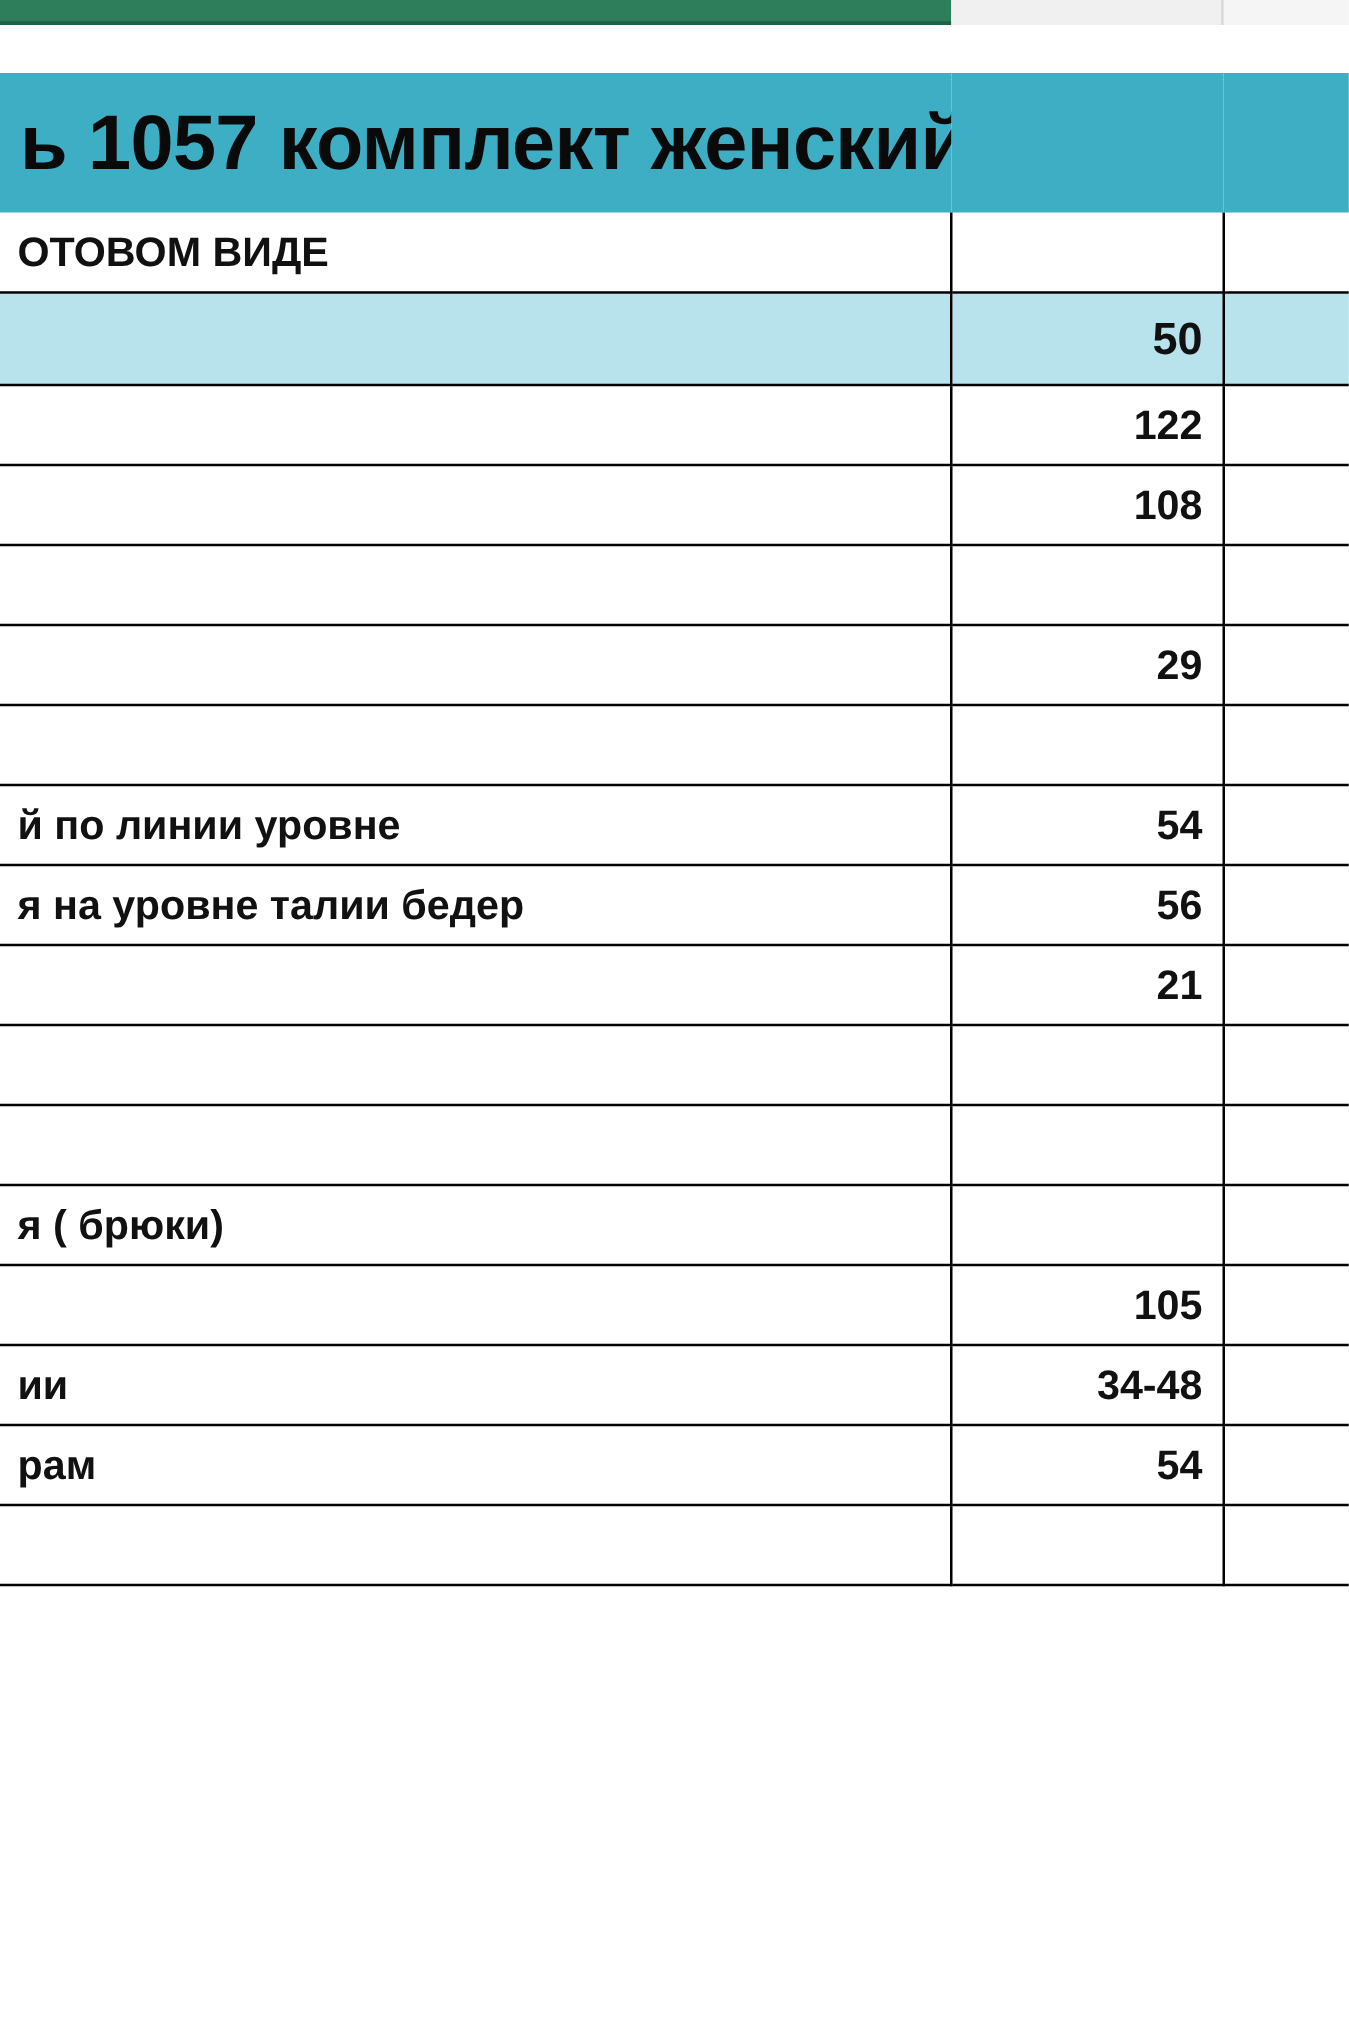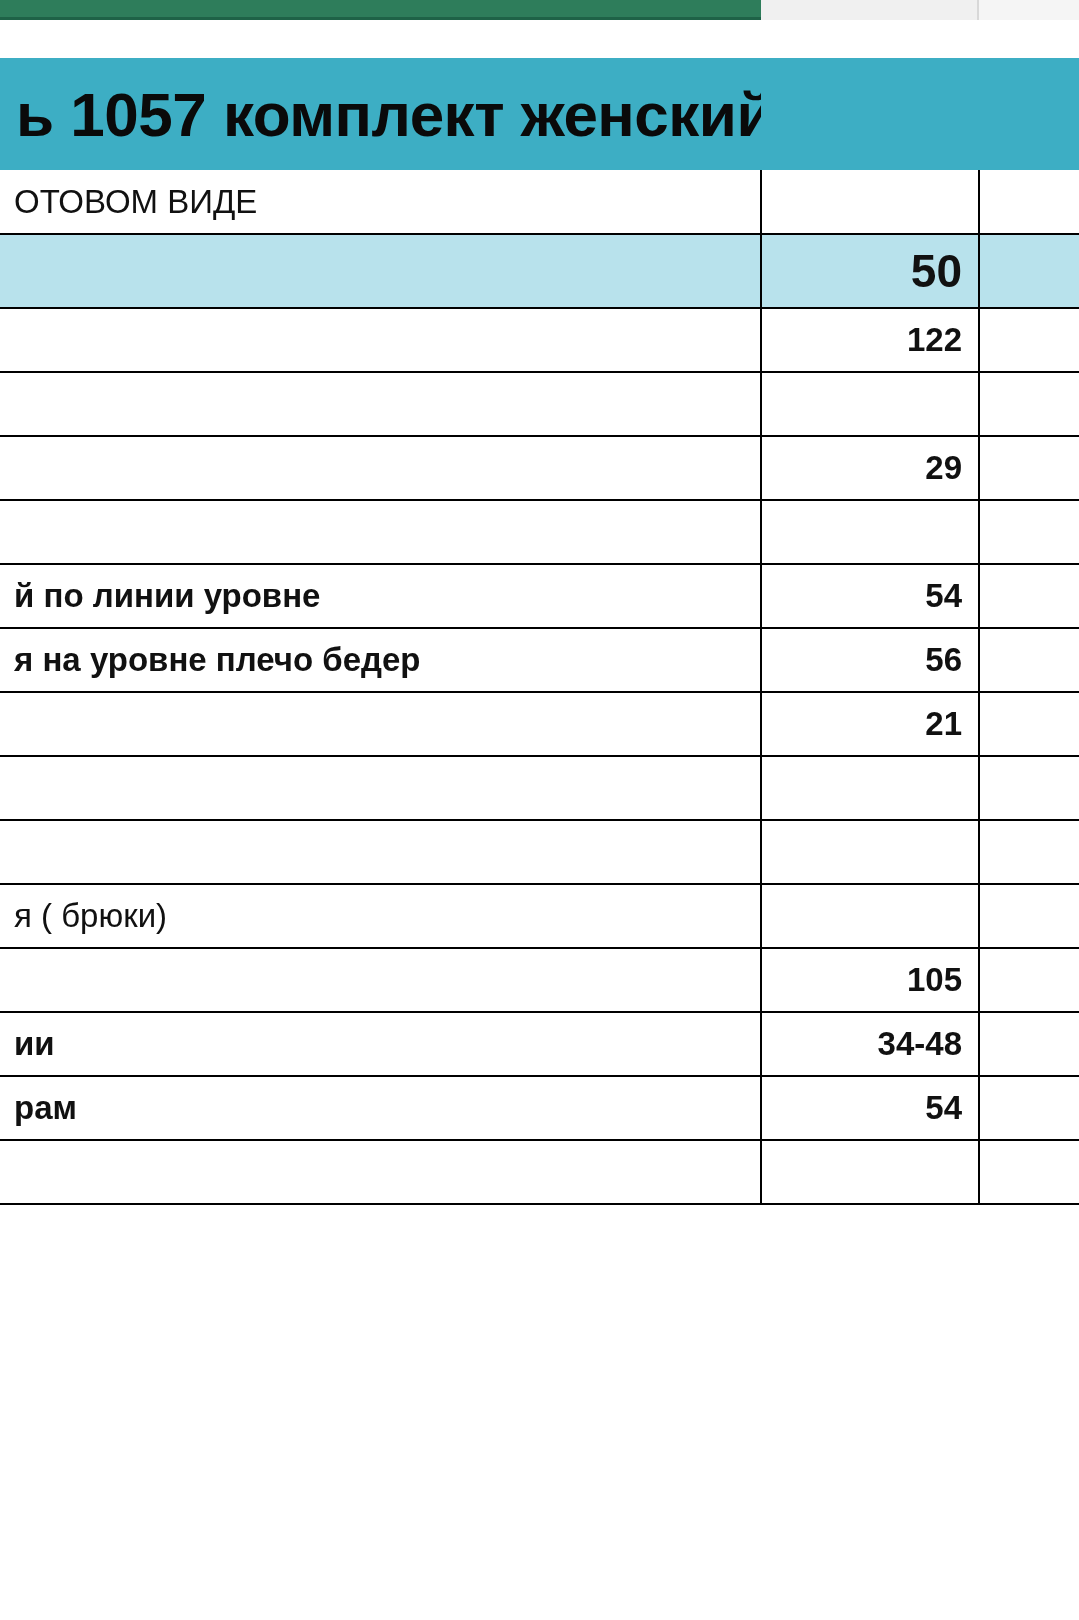--- a/index.html
+++ b/index.html
@@ -85,25 +85,25 @@
     padding-right: 16px;
   }
   table.grid td.extra {
     border-right-width: 0;
   }
   table.grid tr.size-row td {
     background: #b8e2ec;
     height: 74px;
   }
   table.grid tr.size-row td.val {
-    font-size: 46px;
+    font-size: 36px;
   }
   table.grid tr.size-row td.extra { background: #b8e2ec; }
   table.grid td.section {
-    font-weight: normal;
+    font-weight: bold;
     margin-left: 17px;
   }
 </style>
 </head>
 <body>
 
 <div class="sheet">
 
   <div class="top-strip">
     <div class="green"></div>
@@ -137,20 +137,25 @@
         <td class="extra"></td>
       </tr>
 
       <tr>
         <td></td>
         <td class="val">122</td>
         <td class="extra"></td>
       </tr>
 
 
+      <tr>
+        <td></td>
+        <td class="val">108</td>
+        <td class="extra"></td>
+      </tr>
 
       <tr>
         <td></td>
         <td class="val"></td>
         <td class="extra"></td>
       </tr>
 
 
       <tr>
         <td></td>
@@ -165,21 +170,21 @@
       </tr>
 
 
       <tr>
         <td>й по линии уровне</td>
         <td class="val">54</td>
         <td class="extra"></td>
       </tr>
 
       <tr>
-        <td>я на уровне плечо бедер</td>
+        <td>я на уровне талии бедер</td>
         <td class="val">56</td>
         <td class="extra"></td>
       </tr>
 
       <tr>
         <td></td>
         <td class="val">21</td>
         <td class="extra"></td>
       </tr>
 

